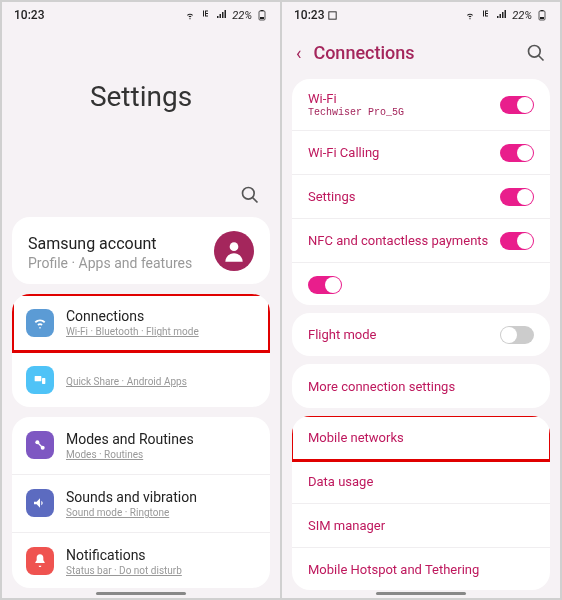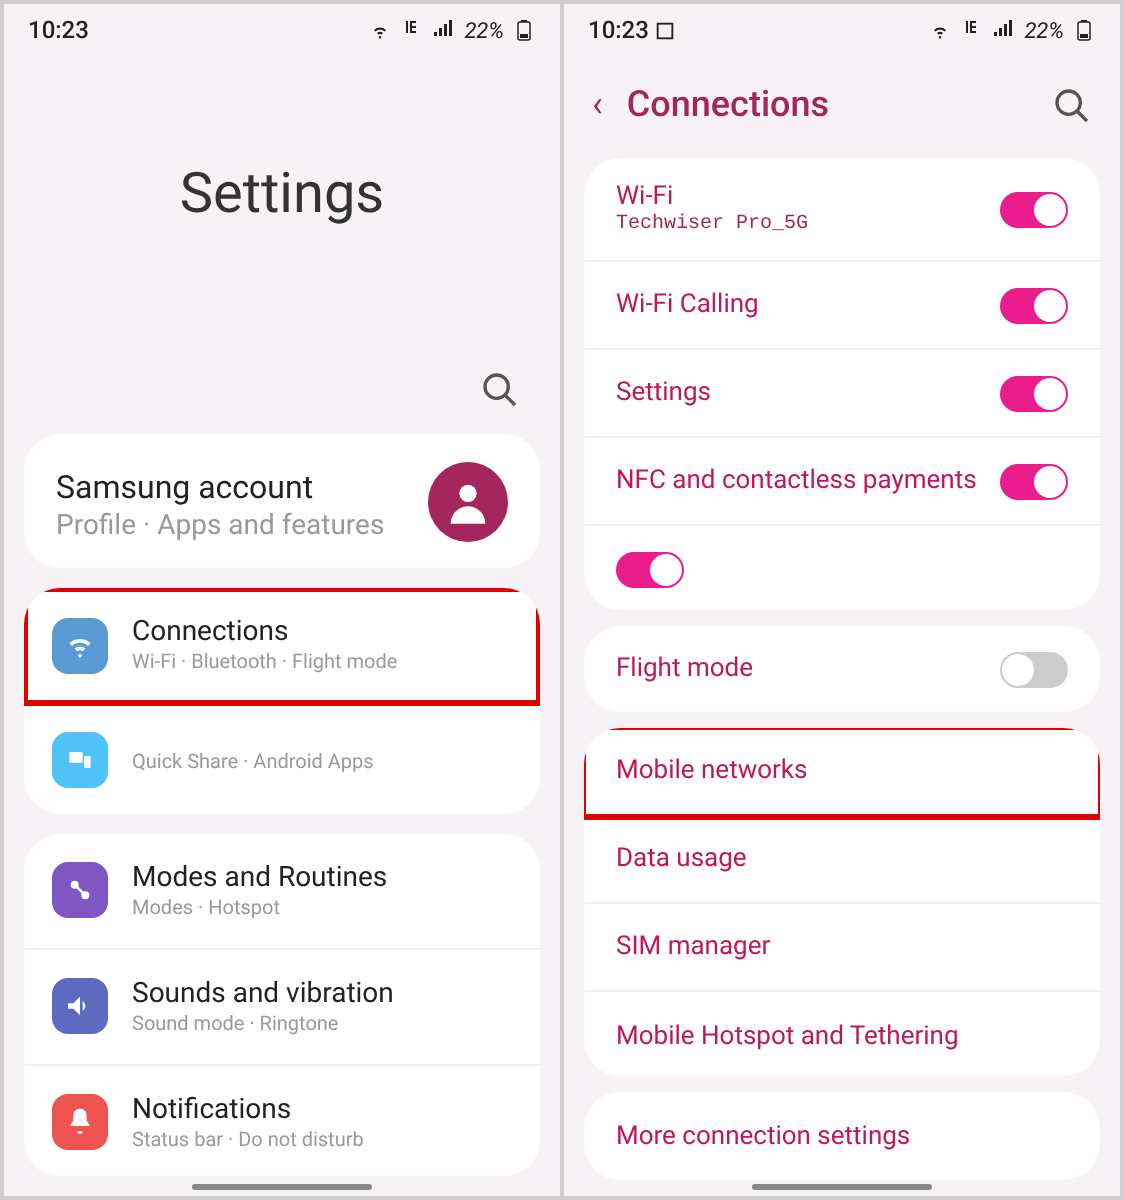--- a/index.html
+++ b/index.html
@@ -24,21 +24,21 @@
 .setting-row:last-child { border-bottom: none; }
 .setting-ic { width: 28px; height: 28px; border-radius: 8px; margin-right: 12px; display: flex; align-items: center; justify-content: center; flex-shrink: 0; }
 .setting-ic svg { width: 16px; height: 16px; fill: #fff; }
 .ic-blue { background: #5b9bd5; }
 .ic-teal { background: #4fc3f7; }
 .ic-purple { background: #7e57c2; }
 .ic-blue2 { background: #5c6bc0; }
 .ic-red { background: #ef5350; }
 .setting-txt { flex: 1; }
 .setting-title { font-size: 14px; color: #222; }
-.setting-sub { font-size: 10px; color: #999; margin-top: 2px; }
+.setting-sub { font-size: 10px; color: #999; margin-top: 2px; text-decoration: underline; }
 .highlight-red { outline: 3px solid #e00000; outline-offset: -2px; }
 .home-ind { position: absolute; bottom: 3px; left: 50%; transform: translateX(-50%); width: 90px; height: 3px; background: #888; border-radius: 2px; }
 .conn-header { display: flex; align-items: center; padding: 14px 14px 16px; }
 .back-chev { color: #a4265c; font-size: 18px; margin-right: 12px; }
 .conn-title { flex: 1; font-size: 18px; color: #a4265c; font-weight: 500; }
 .conn-row { display: flex; align-items: center; padding: 12px 16px; border-bottom: 1px solid #f0eef0; min-height: 44px; }
 .conn-row:last-child { border-bottom: none; }
 .conn-txt { flex: 1; }
 .conn-label { font-size: 13px; color: #be185d; }
 .conn-sub { font-size: 10px; color: #a4265c; margin-top: 1px; font-family: Liberation Mono, monospace; }
@@ -125,21 +125,21 @@
     <div class="setting-row">
       <div class="setting-ic ic-purple">
             <svg viewBox="0 0 24 24">
               <circle cx="8" cy="8" r="3"></circle>
               <circle cx="16" cy="16" r="3"></circle>
               <line x1="8" y1="8" x2="16" y2="16" stroke="#fff" stroke-width="2"></line>
             </svg>
           </div>
       <div class="setting-txt">
         <div class="setting-title">Modes and Routines</div>
-        <div class="setting-sub">Modes · Hotspot</div>
+        <div class="setting-sub">Modes · Routines</div>
       </div>
     </div>
     <div class="setting-row">
       <div class="setting-ic ic-blue2">
             <svg viewBox="0 0 24 24">
               <path d="M3 10v4h4l5 5V5L7 10H3zm13 2c0-1.5-.8-2.8-2-3.5v7c1.2-.7 2-2 2-3.5z"></path>
             </svg>
           </div>
       <div class="setting-txt">
         <div class="setting-title">Sounds and vibration</div>
@@ -224,43 +224,43 @@
   </div>
   <div class="card-group-conn">
     <div class="conn-row">
       <div class="conn-txt">
             <div class="conn-label">Flight mode</div>
           </div>
       <div class="toggle toggle-off"></div>
     </div>
   </div>
   <div class="card-group-conn">
+    <div class="conn-row">
+      <div class="conn-txt">
+            <div class="conn-label">More connection settings</div>
+          </div>
+    </div>
+  </div>
+  <div class="card-group-conn">
     <div class="conn-row highlight-mobile">
       <div class="conn-txt">
             <div class="conn-label">Mobile networks</div>
           </div>
     </div>
     <div class="conn-row">
       <div class="conn-txt">
             <div class="conn-label">Data usage</div>
           </div>
     </div>
     <div class="conn-row">
       <div class="conn-txt">
             <div class="conn-label">SIM manager</div>
           </div>
     </div>
     <div class="conn-row">
       <div class="conn-txt">
             <div class="conn-label">Mobile Hotspot and Tethering</div>
-          </div>
-    </div>
-  </div>
-  <div class="card-group-conn">
-    <div class="conn-row">
-      <div class="conn-txt">
-            <div class="conn-label">More connection settings</div>
           </div>
     </div>
   </div>
   <div class="home-ind"></div>
 </div>
 </div>
 
 </body></html>

